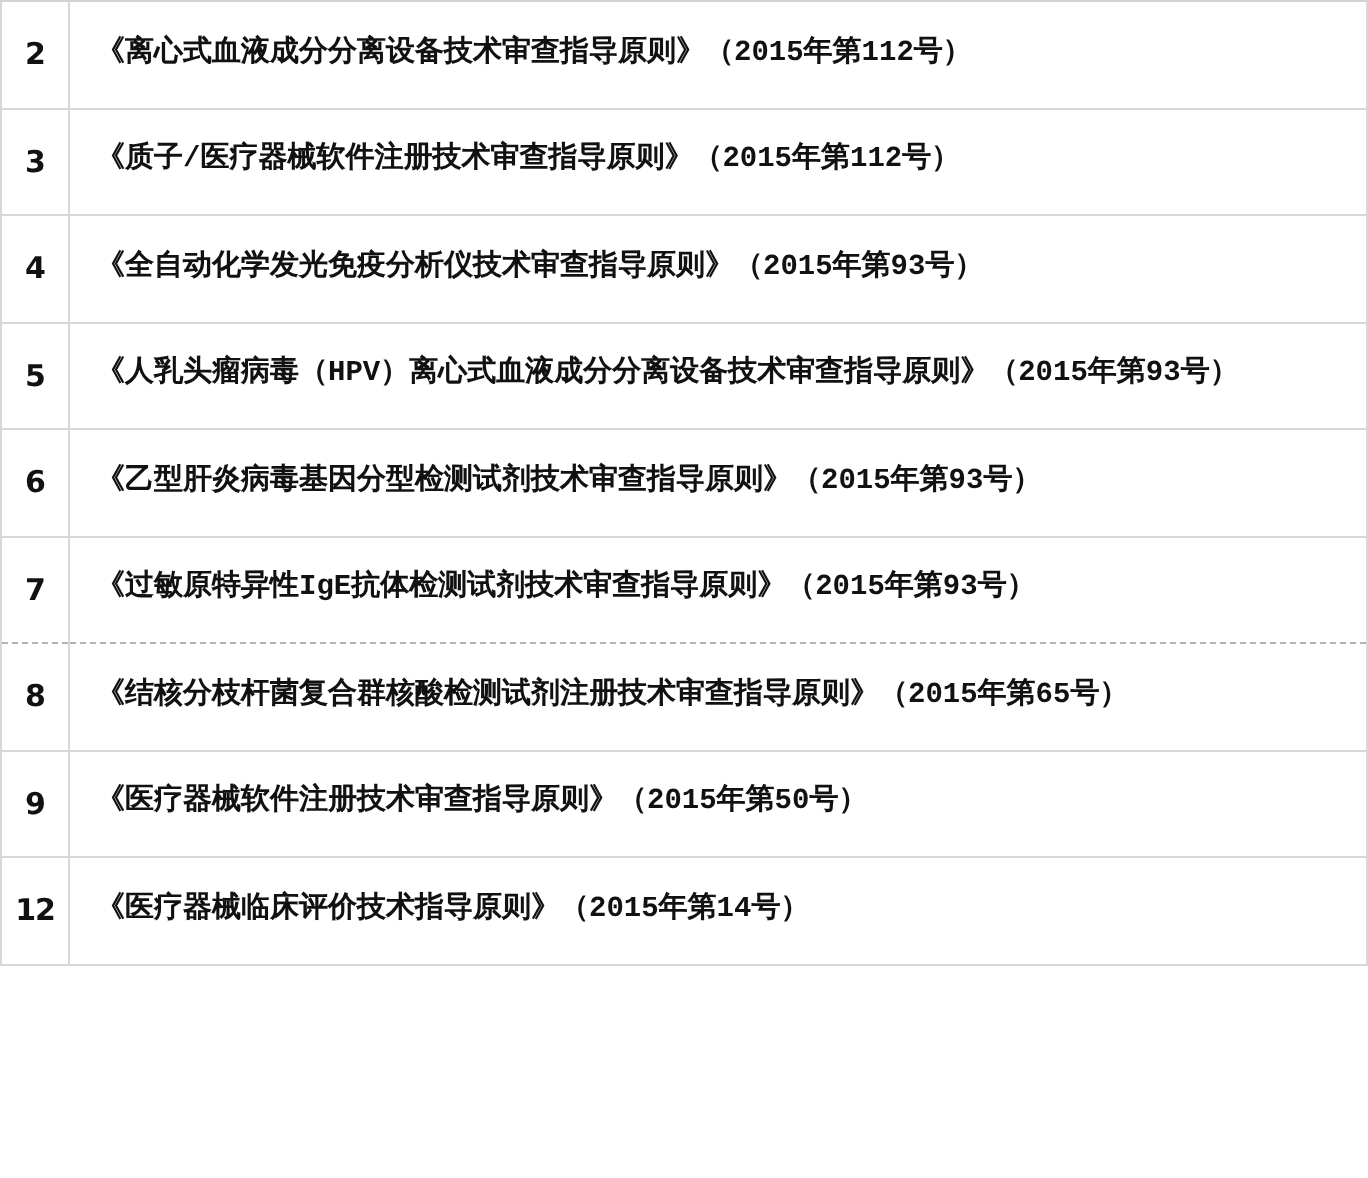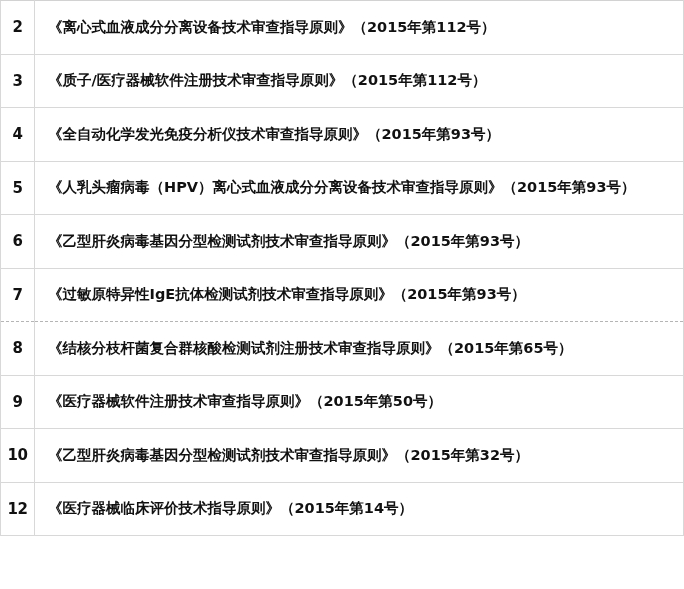--- a/index.html
+++ b/index.html
@@ -20,20 +20,21 @@
     table-layout: fixed;
   }
   .doc-table tr {
     height: 53.5px;
   }
   .doc-table td {
     border: 1px solid #d8d8d8;
     vertical-align: middle;
     padding: 0;
     background: #ffffff;
+    font-family: Liberation Mono, monospace;
   }
   td.num-cell {
     width: 33px;
     text-align: center;
     font-size: 15px;
     font-weight: 700;
     color: #111111;
     font-family: "DejaVu Sans", "Liberation Sans", sans-serif;
     letter-spacing: -0.5px;
   }
@@ -90,21 +91,17 @@
     </tr>
     <tr>
       <td class="num-cell">8</td>
       <td class="title-cell">《结核分枝杆菌复合群核酸检测试剂注册技术审查指导原则》（2015年第65号）</td>
     </tr>
     <tr>
       <td class="num-cell">9</td>
       <td class="title-cell">《医疗器械软件注册技术审查指导原则》（2015年第50号）</td>
     </tr>
     <tr>
-      <td class="num-cell">10</td>
-      <td class="title-cell">《乙型肝炎病毒基因分型检测试剂技术审查指导原则》（2015年第32号）</td>
-    </tr>
-    <tr>
       <td class="num-cell">12</td>
       <td class="title-cell">《医疗器械临床评价技术指导原则》（2015年第14号）</td>
     </tr>
   </tbody>
 </table>
 
 </body></html>

